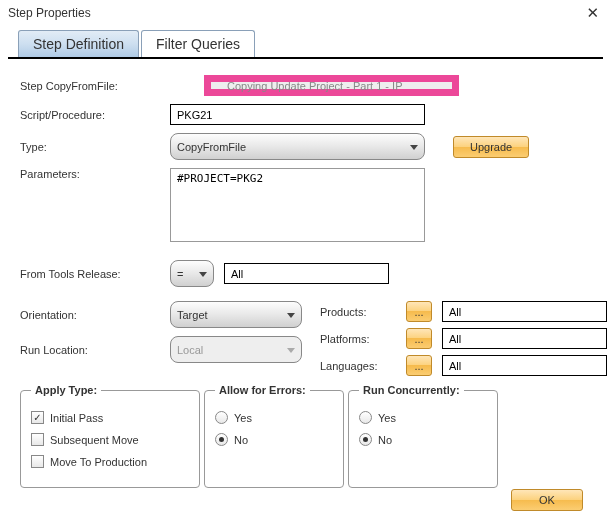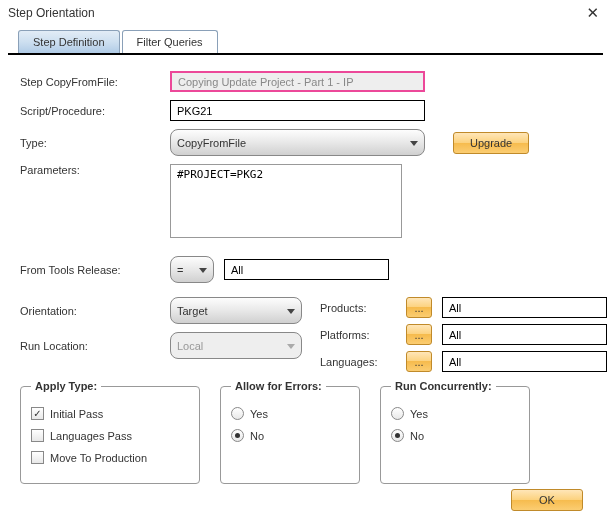--- a/index.html
+++ b/index.html
@@ -27,21 +27,21 @@
   }
   .tabs {
     display: flex;
     margin: 4px 8px 0 18px;
   }
   .tab {
     border: 1px solid #8aa0b8;
     border-bottom: none;
     padding: 5px 14px;
     background: #fff;
-    font-size: 11px;
+    font-size: 14px;
     border-radius: 3px 3px 0 0;
     margin-right: 2px;
     cursor: pointer;
   }
   .tab.active {
     background: linear-gradient(to bottom, #e2ecf6 0%, #cddff0 50%, #b0cbe6 100%);
     font-weight: normal;
   }
   .separator {
     border-top: 2px solid #000;
@@ -59,35 +59,36 @@
     width: 150px;
     font-size: 11px;
   }
   .text-input {
     border: 1px solid #000000;
     padding: 3px 6px;
     font-size: 11px;
     height: 21px;
   }
   .text-display {
-    border: 2px solid #ec4899;
+    border: 7px solid #ec4899;
     background: #eee;
     color: #888;
-    padding: 3px 6px;
+    padding: 3px 16px;
     font-size: 11px;
     height: 21px;
     width: 255px;
     display: flex;
     align-items: center;
+    margin-left: 34px;
   }
   .textarea {
     border: 1px solid #999;
     padding: 3px 6px;
     font-size: 11px;
-    width: 232px;
+    width: 255px;
     height: 74px;
     resize: none;
   }
   .select {
     border: 1px solid #888;
     background: linear-gradient(to bottom, #fdfdfd 0%, #e8e8e8 50%, #d0d0d0 100%);
     padding: 2px 22px 2px 6px;
     font-size: 11px;
     height: 27px;
     position: relative;
@@ -178,29 +179,29 @@
   }
   .bottom-buttons {
     position: absolute;
     bottom: 12px;
     right: 28px;
     display: flex;
     gap: 16px;
   }
   .lower {
     display: flex;
-    gap: 20px;
+    gap: 4px;
     margin-top: 8px;
   }
 </style>
 </head>
 <body>
 
 <div class="titlebar">
-  <span>Step Orientation</span>
+  <span>Step Properties</span>
   <span class="close-x">✕</span>
 </div>
 
 <div class="tabs">
   <div class="tab active">Step Definition</div>
   <div class="tab">Filter Queries</div>
 </div>
 <div class="separator"></div>
 
 <div class="content">
@@ -274,21 +275,21 @@
 
   <div class="lower">
     <fieldset style="width:180px">
       <legend>Apply Type:</legend>
       <div class="check-row">
         <span class="check checked"></span>
         <span>Initial Pass</span>
       </div>
       <div class="check-row">
         <span class="check"></span>
-        <span>Languages Pass</span>
+        <span>Subsequent Move</span>
       </div>
       <div class="check-row">
         <span class="check"></span>
         <span>Move To Production</span>
       </div>
     </fieldset>
 
     <fieldset style="width:140px">
       <legend>Allow for Errors:</legend>
       <div class="check-row">

